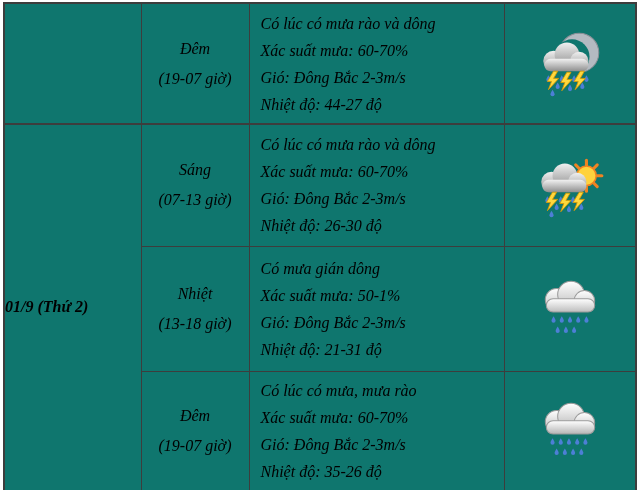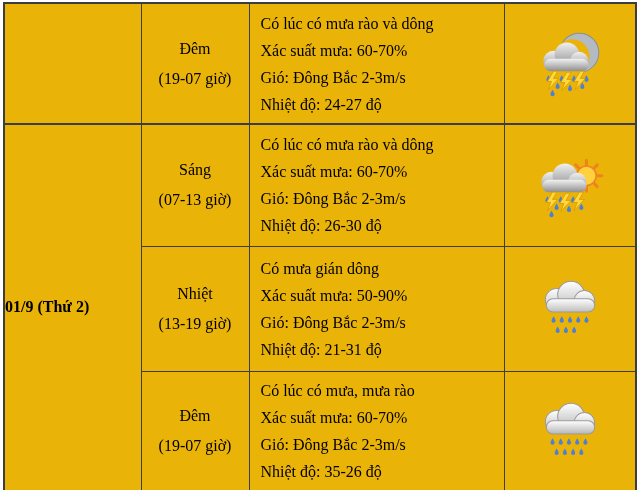--- a/index.html
+++ b/index.html
@@ -5,21 +5,21 @@
   html,body{margin:0;padding:0;}
   body{
     width:640px;height:490px;background:#ffffff;overflow:hidden;
     font-family:"Liberation Serif","DejaVu Serif",serif;color:#000;
   }
   .table-wrap{position:absolute;left:3px;top:2px;}
   table.forecast{
     border-collapse:collapse;table-layout:fixed;width:634px;
     border:2px solid #3d3d3d;
   }
-  td{border:1px solid #3d3d3d;padding:0;background:#eab308;vertical-align:middle;}
+  td{border:1px solid #3d3d3d;padding:0;background:#0f766e;vertical-align:middle;font-style:italic;}
   tr.group-start td{border-top-width:2px;}
   .date-cell{text-align:left;font-weight:bold;font-size:16px;}
   .period-cell{text-align:center;font-size:16px;}
   .period-cell .pline{line-height:30px;}
   .details-cell{font-size:16px;padding:5px 6px 5px 11px;}
   .details-cell .dline{line-height:27px;white-space:nowrap;}
   .icon-cell{text-align:center;}
   .icon-cell svg{display:inline-block;vertical-align:middle;}
 </style>
 </head>
@@ -38,21 +38,21 @@
         <tr style="height:121px">
     <td class="date-cell"></td>
     <td class="period-cell">
       <div class="pline">Đêm</div>
       <div class="pline">(19-07 giờ)</div>
     </td>
     <td class="details-cell">
       <div class="dline">Có lúc có mưa rào và dông</div>
       <div class="dline">Xác suất mưa: 60-70%</div>
       <div class="dline">Gió: Đông Bắc 2-3m/s</div>
-      <div class="dline">Nhiệt độ: 24-27 độ</div>
+      <div class="dline">Nhiệt độ: 44-27 độ</div>
     </td>
     <td class="icon-cell">
       
       <svg width="74" height="72" viewBox="0 0 72 70">
         <defs>
           <linearGradient id="cd1" x1="0" y1="0" x2="0" y2="1">
             <stop offset="0" stop-color="#f0f0f0"></stop>
                   <stop offset="1" stop-color="#8f8f8f"></stop>
           </linearGradient>
           <mask id="mooncut1">
@@ -144,25 +144,25 @@
           <path transform="translate(26,43)" d="M6 0 L0 10 L4 10 L1 18 L11 7 L6 7 L10 0 Z"></path>
           <path transform="translate(39,42)" d="M6 0 L0 10 L4 10 L1 18 L11 7 L6 7 L10 0 Z"></path>
         </g>
       </svg>
     </td>
   </tr>
 
   <tr style="height:125px">
     <td class="period-cell">
       <div class="pline">Nhiệt</div>
-      <div class="pline">(13-19 giờ)</div>
+      <div class="pline">(13-18 giờ)</div>
     </td>
     <td class="details-cell">
       <div class="dline">Có mưa gián dông</div>
-      <div class="dline">Xác suất mưa: 50-90%</div>
+      <div class="dline">Xác suất mưa: 50-1%</div>
       <div class="dline">Gió: Đông Bắc 2-3m/s</div>
       <div class="dline">Nhiệt độ: 21-31 độ</div>
     </td>
     <td class="icon-cell">
       
       <svg width="74" height="72" viewBox="0 0 72 70">
         <defs>
           <linearGradient id="cl3" x1="0" y1="0" x2="0" y2="1">
             <stop offset="0" stop-color="#ffffff"></stop>
                   <stop offset="1" stop-color="#bdbdbd"></stop>

